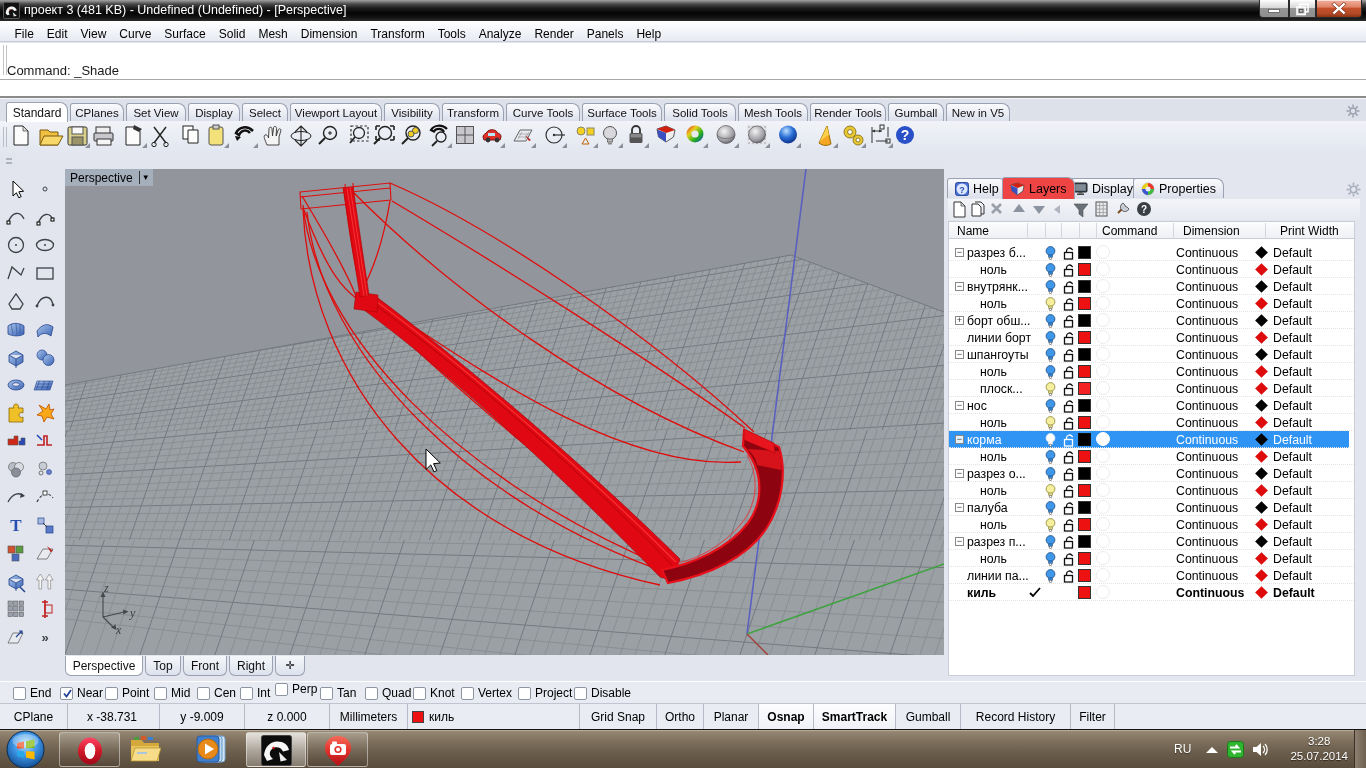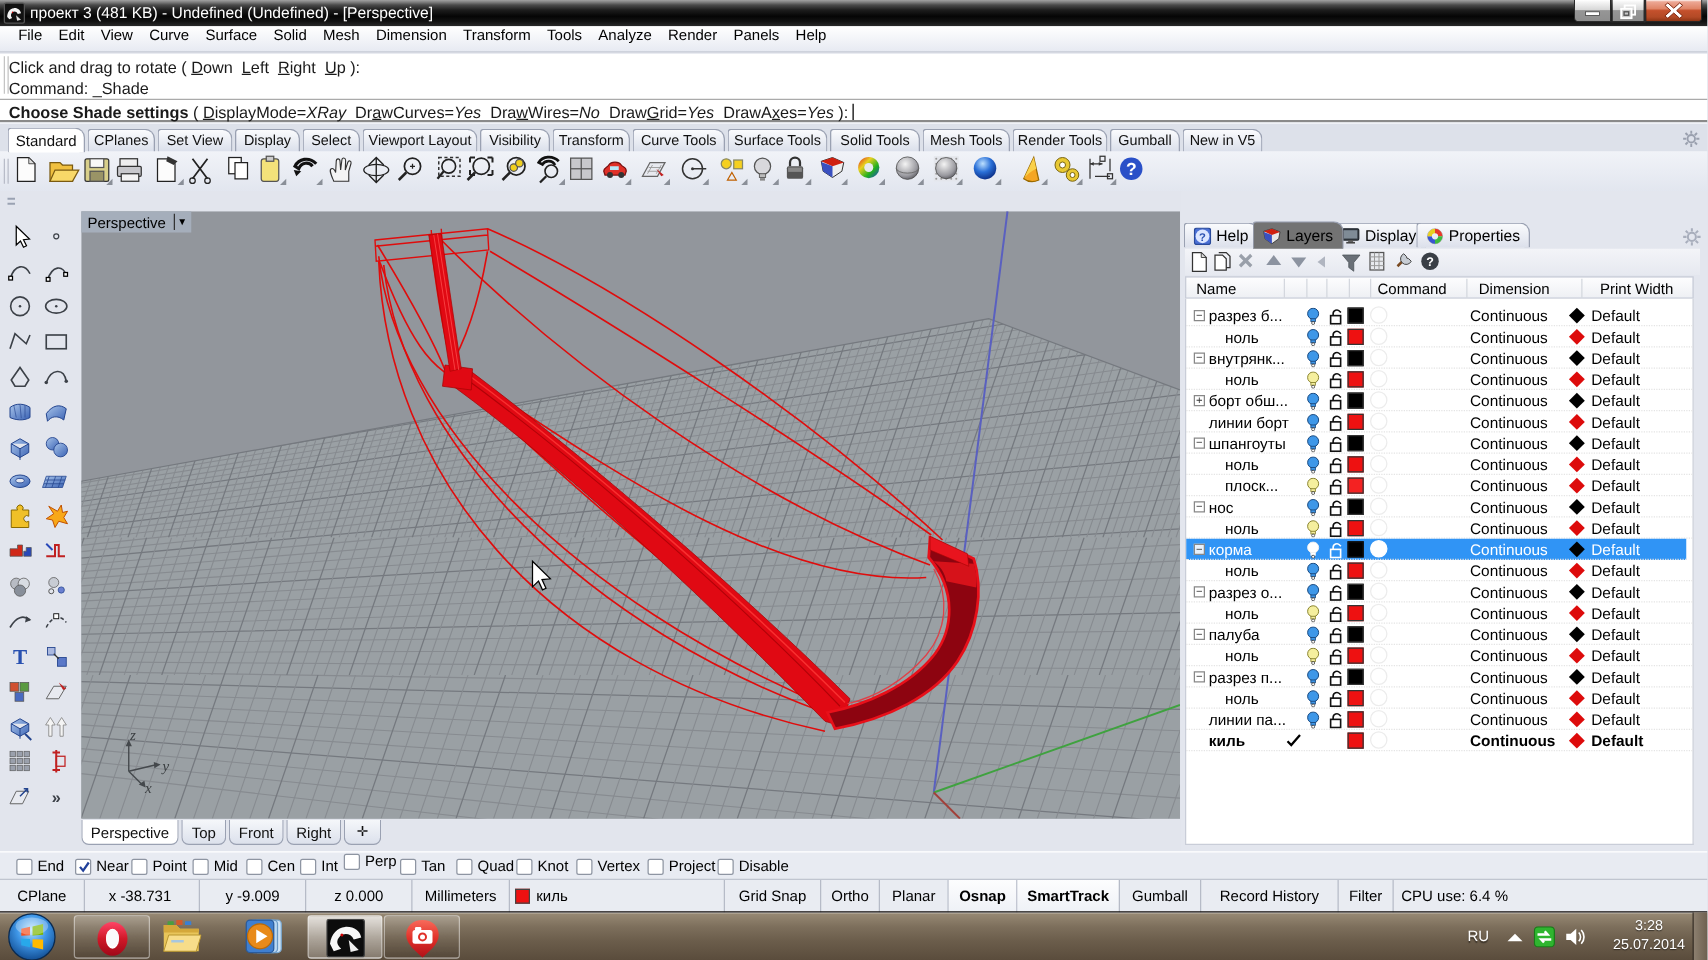--- a/index.html
+++ b/index.html
@@ -7,21 +7,21 @@
 
 #titlebar{left:0;top:0;width:1366px;height:21px;background:linear-gradient(180deg,#a2a2a2 0,#787878 2px,#4a4a4a 4px,#1d1d1d 8px,#050505 13px,#111 17px,#2a2a2a 21px)}
 #titletext{left:24px;top:3px;color:#fff;font-size:12.5px}
 #ticon{left:3px;top:2px;width:17px;height:17px;background:#111;border:1px solid #555;border-radius:2px}
 .wbtn{top:0;height:18px;border:1px solid #2a2a2a;border-top:none;background:linear-gradient(180deg,#fdfdfd 0,#d8d8d8 45%,#969696 50%,#8e8e8e 100%);box-shadow:inset 0 1px 0 rgba(255,255,255,.6)}
 #btnmin{left:1259px;width:30px;border-bottom-left-radius:4px}
 #btnmax{left:1289px;width:27px}
 #btncls{left:1316px;width:46px;border-bottom-right-radius:4px;background:linear-gradient(180deg,#f0b0a0 0,#e08568 40%,#c4502c 50%,#b34a26 80%,#8c3313 100%)}
 .glyph{position:absolute;left:0;top:0;width:100%;height:100%}
 
-#menubar{left:0;top:21px;width:1366px;height:21px;background:linear-gradient(180deg,#fff,#e7eaf2);border-bottom:1px solid #c8ccd6;display:flex;align-items:flex-start;font-size:12px;color:#000;padding-left:8px}
+#menubar{left:0;top:21px;width:1366px;height:21px;background:linear-gradient(180deg,#fff,#e7eaf2);border-bottom:1px solid #c8ccd6;display:flex;align-items:flex-end;font-size:12px;color:#000;padding-left:8px}
 #menubar span{padding:0 6.5px}
 
 #cmd{left:0;top:43px;width:1366px;height:55px;background:#fff;border-bottom:2px solid #8a8a8a;font-size:13px;color:#1a1a1a}
 #cmd .l1{position:absolute;left:7px;top:3px}
 #cmd .l2{position:absolute;left:7px;top:20px}
 #cmdsep{position:absolute;left:0;top:36px;width:1366px;border-top:1px solid #aaa}
 #cmd .l3{position:absolute;left:7px;top:39px}
 .cur{display:inline-block;width:1px;height:13px;background:#000;vertical-align:-2px;margin-left:3px}
 
 #tabrow{left:0;top:98px;width:1366px;height:23px;background:#dde1ea;border-top:1px solid #f5f6fa}
@@ -31,21 +31,21 @@
 #toolbar{left:0;top:121px;width:1366px;height:32px;background:linear-gradient(180deg,#f1f3f8,#e2e6ef)}
 
 #mainbg{left:0;top:153px;width:1366px;height:528px;background:#e2e5ed}
 #sidebar{left:0;top:153px;width:65px;height:528px}
 
 .vtab{position:absolute;top:656px;height:20px;font-size:12px;color:#111;background:linear-gradient(180deg,#f5f7fa,#dce1ec);border:1px solid #9aa1b2;border-top:none;border-radius:0 0 6px 6px;display:flex;align-items:center;justify-content:center}
 .vtab.act{background:#fff;z-index:3}
 
 #rpanel{left:945px;top:153px;width:421px;height:528px;background:#e3e6ee}
 .ptab{position:absolute;top:25px;height:20px;font-size:12.5px;color:#000;background:linear-gradient(180deg,#fafbfd,#dce0eb);border:1px solid #9aa1b2;border-bottom:none;border-radius:3px 8px 0 0;display:flex;align-items:center;padding:0 7px}
-.ptab.act{background:#737373;height:22px;top:24px;z-index:3}
+.ptab.act{background:#ef4444;height:22px;top:24px;z-index:3}
 .ptab svg{margin-right:4px}
 #ptoolbar{position:absolute;left:3px;top:46px;width:412px;height:21px;background:linear-gradient(180deg,#f3f4f8,#e6e9f0)}
 #phead{position:absolute;left:3px;top:68px;width:407px;height:18px;background:linear-gradient(180deg,#fdfdfe,#eef0f4);border:1px solid #c9cdd8;border-bottom:1px solid #c9cdd8;font-size:12px;color:#000}
 #plist{position:absolute;left:3px;top:86px;width:407px;height:437px;background:#fff;border:1px solid #c9cdd8;border-top:none;font-size:12.3px}
 .lrow{position:absolute;left:0;width:405px;height:17px;border-bottom:1px dotted #e4e4e4;color:#000}
 .lrow .nm{position:absolute;top:2px}
 .box{position:absolute;width:9px;height:9px;border:1px solid #888;background:#fff;font-size:9px;line-height:7px;text-align:center;top:4px;left:6px;color:#333}
 .sw{position:absolute;width:13px;height:13px;top:2px;border:1px solid #555}
 .mcirc{position:absolute;width:14px;height:14px;top:1px;border-radius:50%;border:1px solid #ececec;background:#fff}
 .ltxt{position:absolute;left:230px;top:2px}
@@ -102,24 +102,22 @@
     <span>Transform</span>
     <span>Tools</span>
     <span>Analyze</span>
     <span>Render</span>
     <span>Panels</span>
     <span>Help</span>
   </div>
 <div class="abs" id="cmd">
     <i style="position:absolute;left:3px;top:2px;width:1px;height:30px;background:#c4c4c4"></i>
     <i style="position:absolute;left:6px;top:2px;width:1px;height:30px;background:#c4c4c4"></i>
-<div class="l1">Click and drag to rotate ( <u>D</u>own&nbsp; <u>L</u>eft&nbsp; <u>R</u>ight&nbsp; <u>U</u>p ):</div>
 <div class="l2">Command: _Shade</div>
 <div id="cmdsep"></div>
-<div class="l3"><b>Choose Shade settings</b> ( <u>D</u>isplayMode=<i>XRay</i>&nbsp; Dr<u>a</u>wCurves=<i>Yes</i>&nbsp; Dra<u>w</u>Wires=<i>No</i>&nbsp; Draw<u>G</u>rid=<i>Yes</i>&nbsp; DrawA<u>x</u>es=<i>Yes</i> ):<span class="cur"></span></div>
 </div>
 <div class="abs" id="tabrow">
 <div class="ttab act" style="left:6px;width:62px">Standard</div>
 <div class="ttab" style="left:70px;width:54px">CPlanes</div>
 <div class="ttab" style="left:126px;width:60px">Set View</div>
 <div class="ttab" style="left:188px;width:52px">Display</div>
 <div class="ttab" style="left:242px;width:46px">Select</div>
 <div class="ttab" style="left:290px;width:92px">Viewport Layout</div>
 <div class="ttab" style="left:384px;width:56px">Visibility</div>
 <div class="ttab" style="left:442px;width:62px">Transform</div>
@@ -1082,23 +1080,20 @@
       <span style="position:absolute;left:21px;top:6px">киль</span>
     </div>
 <div class="scell" style="left:580px;width:77px;">Grid Snap</div>
 <div class="scell" style="left:657px;width:47px;">Ortho</div>
 <div class="scell" style="left:704px;width:55px;">Planar</div>
 <div class="scell" style="left:759px;width:55px;font-weight:bold;background:linear-gradient(180deg,#fdfdfe,#eef1f6);">Osnap</div>
 <div class="scell" style="left:814px;width:82px;font-weight:bold;background:linear-gradient(180deg,#fdfdfe,#eef1f6);">SmartTrack</div>
 <div class="scell" style="left:896px;width:65px;">Gumball</div>
 <div class="scell" style="left:961px;width:110px;">Record History</div>
 <div class="scell" style="left:1071px;width:44px;">Filter</div>
-<div class="scell" style="left:1115px;width:251px;justify-content:flex-start;border-right:none">
-      <span style="margin-left:6px">CPU use: 6.4 %</span>
-    </div>
   </div>
 <div class="abs" id="taskbar">
 <svg style="position:absolute;left:6px;top:0px" width="39" height="39" viewBox="0 0 39 39">
 <defs>
         <radialGradient id="orb" cx="50%" cy="35%" r="70%">
           <stop offset="0" stop-color="#bfe4fb"></stop>
           <stop offset="0.45" stop-color="#3f97e8"></stop>
           <stop offset="1" stop-color="#0c4488"></stop>
         </radialGradient>
       </defs>

